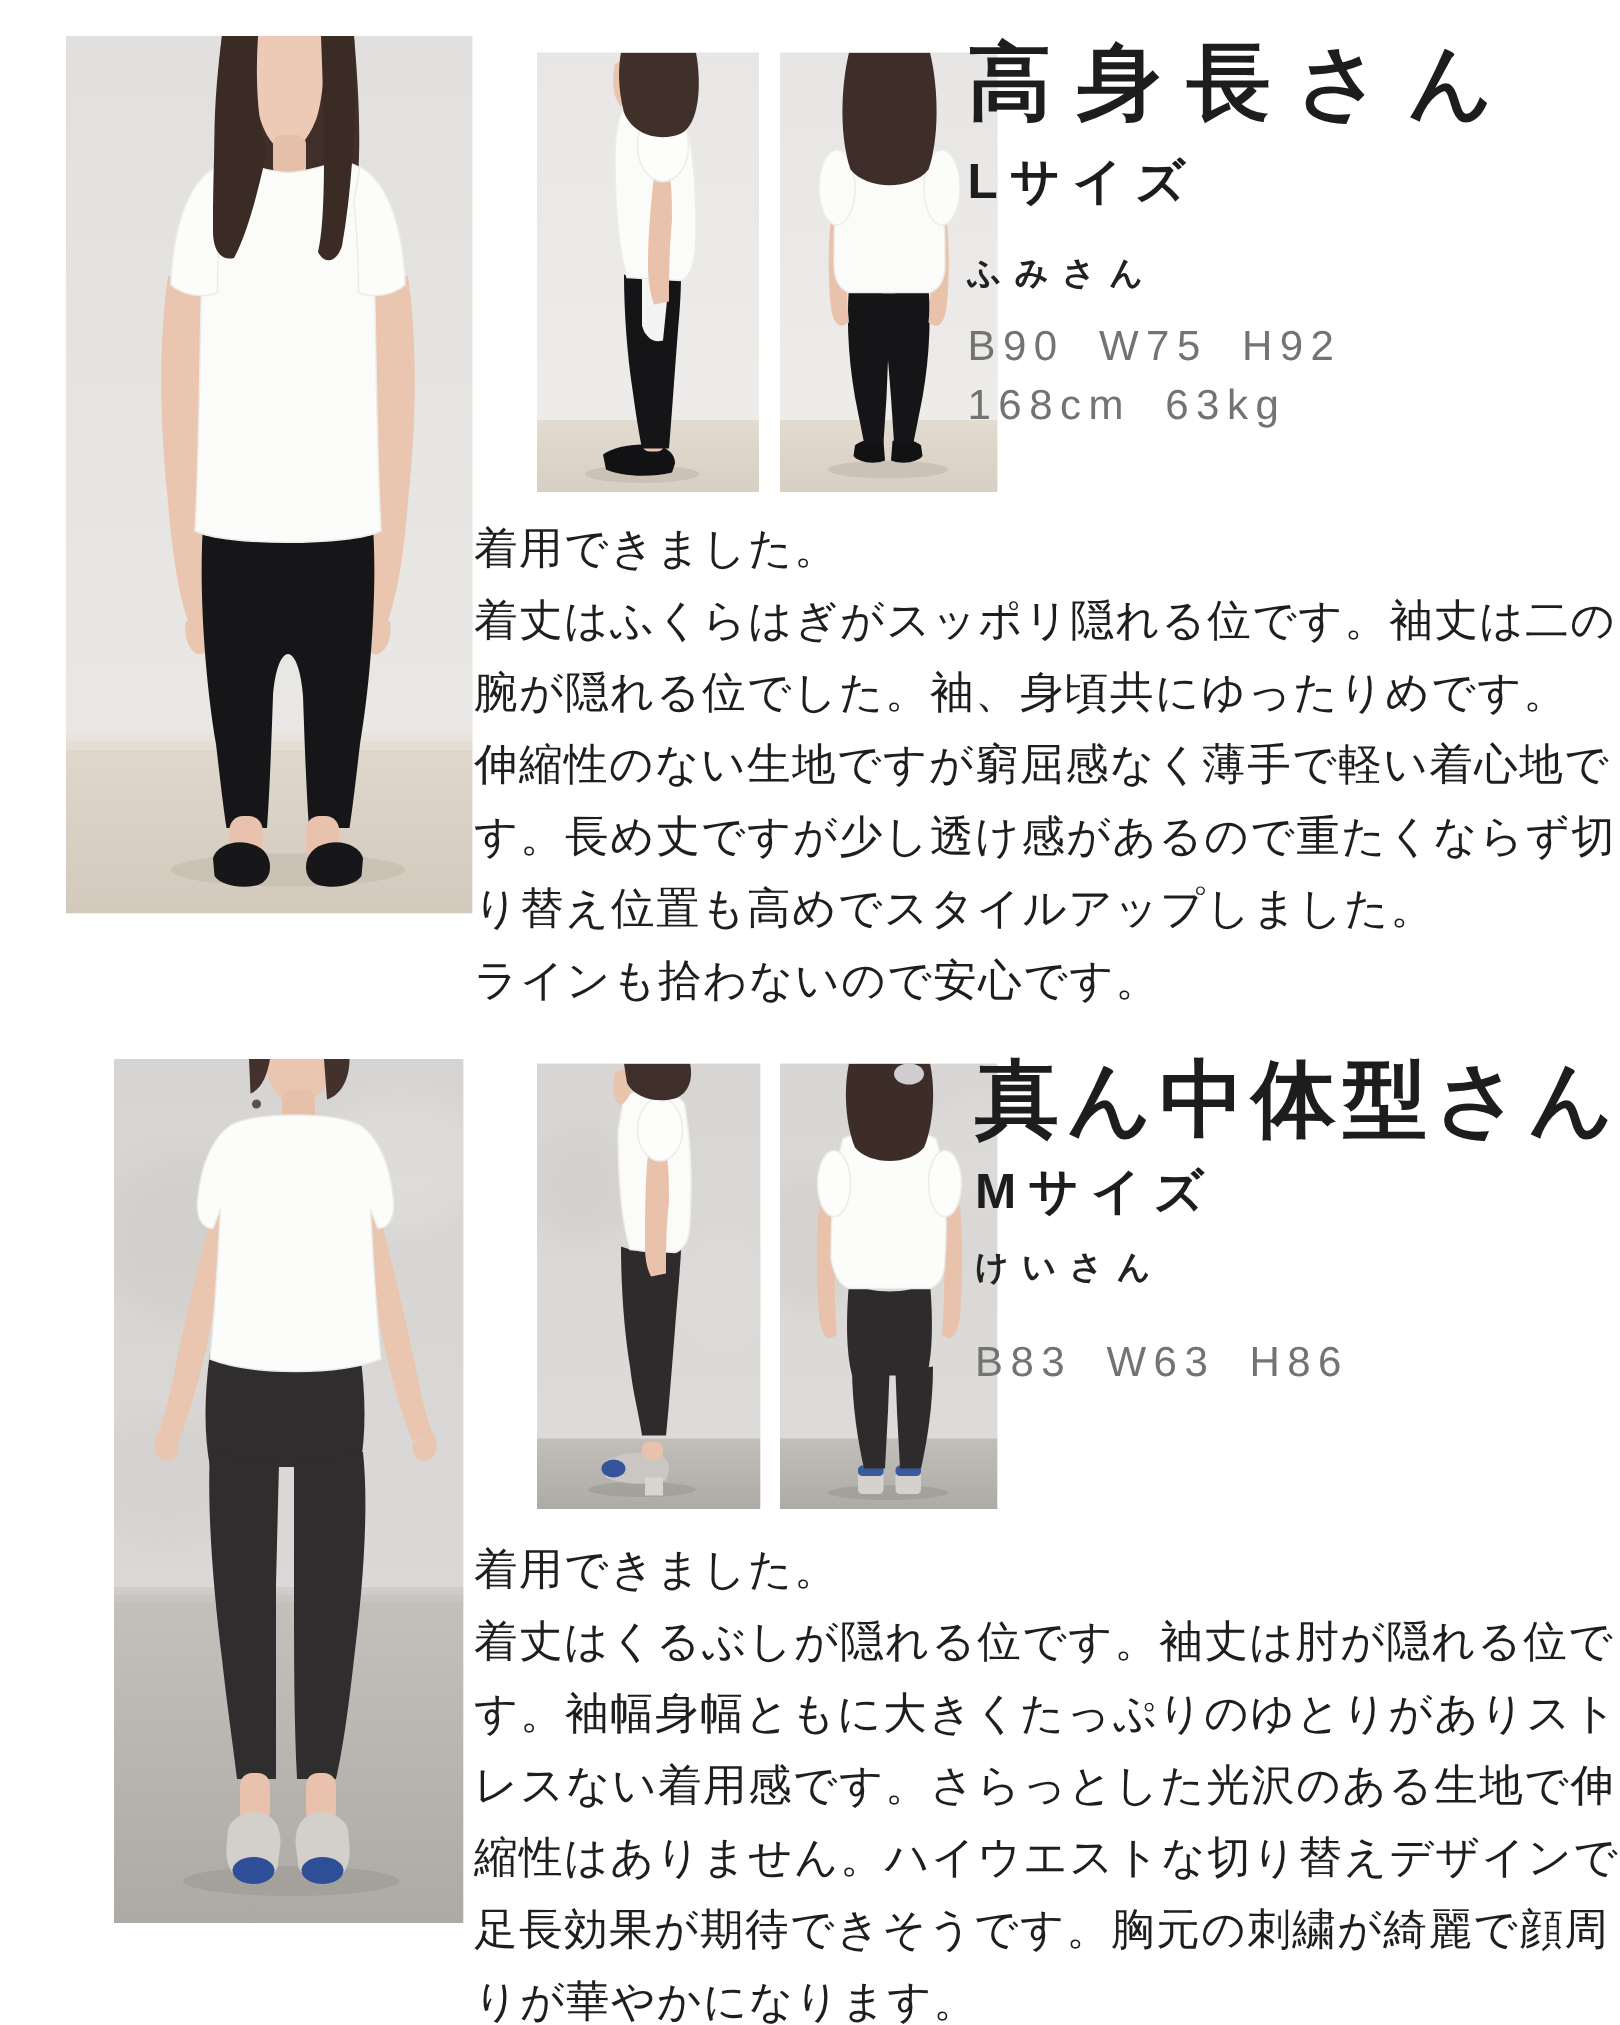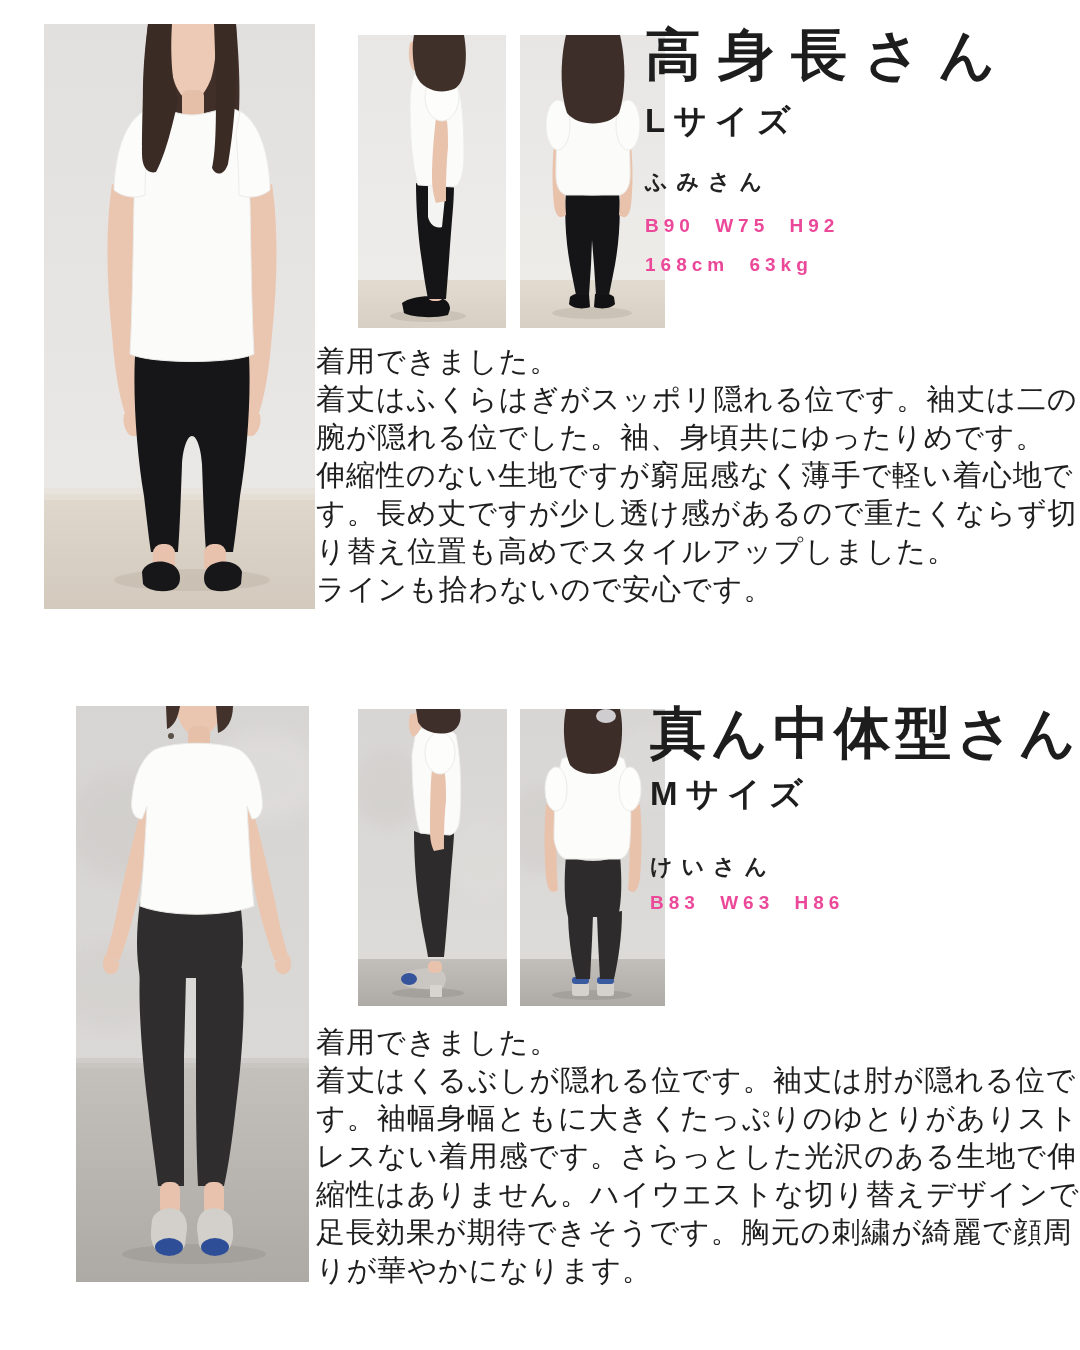--- a/index.html
+++ b/index.html
@@ -16,26 +16,26 @@
   .info{position:absolute;width:430px;}
   #info-tall{left:645px;top:24px;height:300px;}
   #info-middle{left:650px;top:702px;height:300px;}
   .info>div{position:absolute;left:0;white-space:nowrap;}
   .h-title{font-size:56px;font-weight:800;line-height:1.1;color:#1d1d1d;top:0;}
   .ls-wide{letter-spacing:17px;}
   .ls-norm{letter-spacing:5px;text-align:center;}
   .h-size{font-size:33px;font-weight:700;letter-spacing:8px;top:75px;color:#1d1d1d;}
   #info-middle .h-size{top:70px;text-align:center;}
   .h-name{font-size:22px;font-weight:700;letter-spacing:9px;top:143px;color:#222;}
-  #info-middle .h-name{top:150px;}
-  .h-stats{font-size:19px;font-weight:700;letter-spacing:5px;word-spacing:10px;color:#ec4899;}
+  #info-middle .h-name{top:128px;}
+  .h-stats{font-size:28px;font-weight:400;letter-spacing:5px;word-spacing:10px;color:#737373;}
   .st1{top:191px;} .st2{top:230px;}
   #info-middle .st1{top:190px;} #info-middle .st2{top:228px;}
   .review{position:absolute;left:316px;width:764px;margin:0;
-          font-size:29px;line-height:38px;font-weight:500;letter-spacing:1px;
+          font-size:29px;line-height:48px;font-weight:500;letter-spacing:1px;
           color:#1e1e1e;white-space:pre-line;}
   #review-tall{top:342px;}
   #review-middle{top:1023px;}
 </style>
 </head>
 <body>
 
 <div class="page">
 
   <section>

